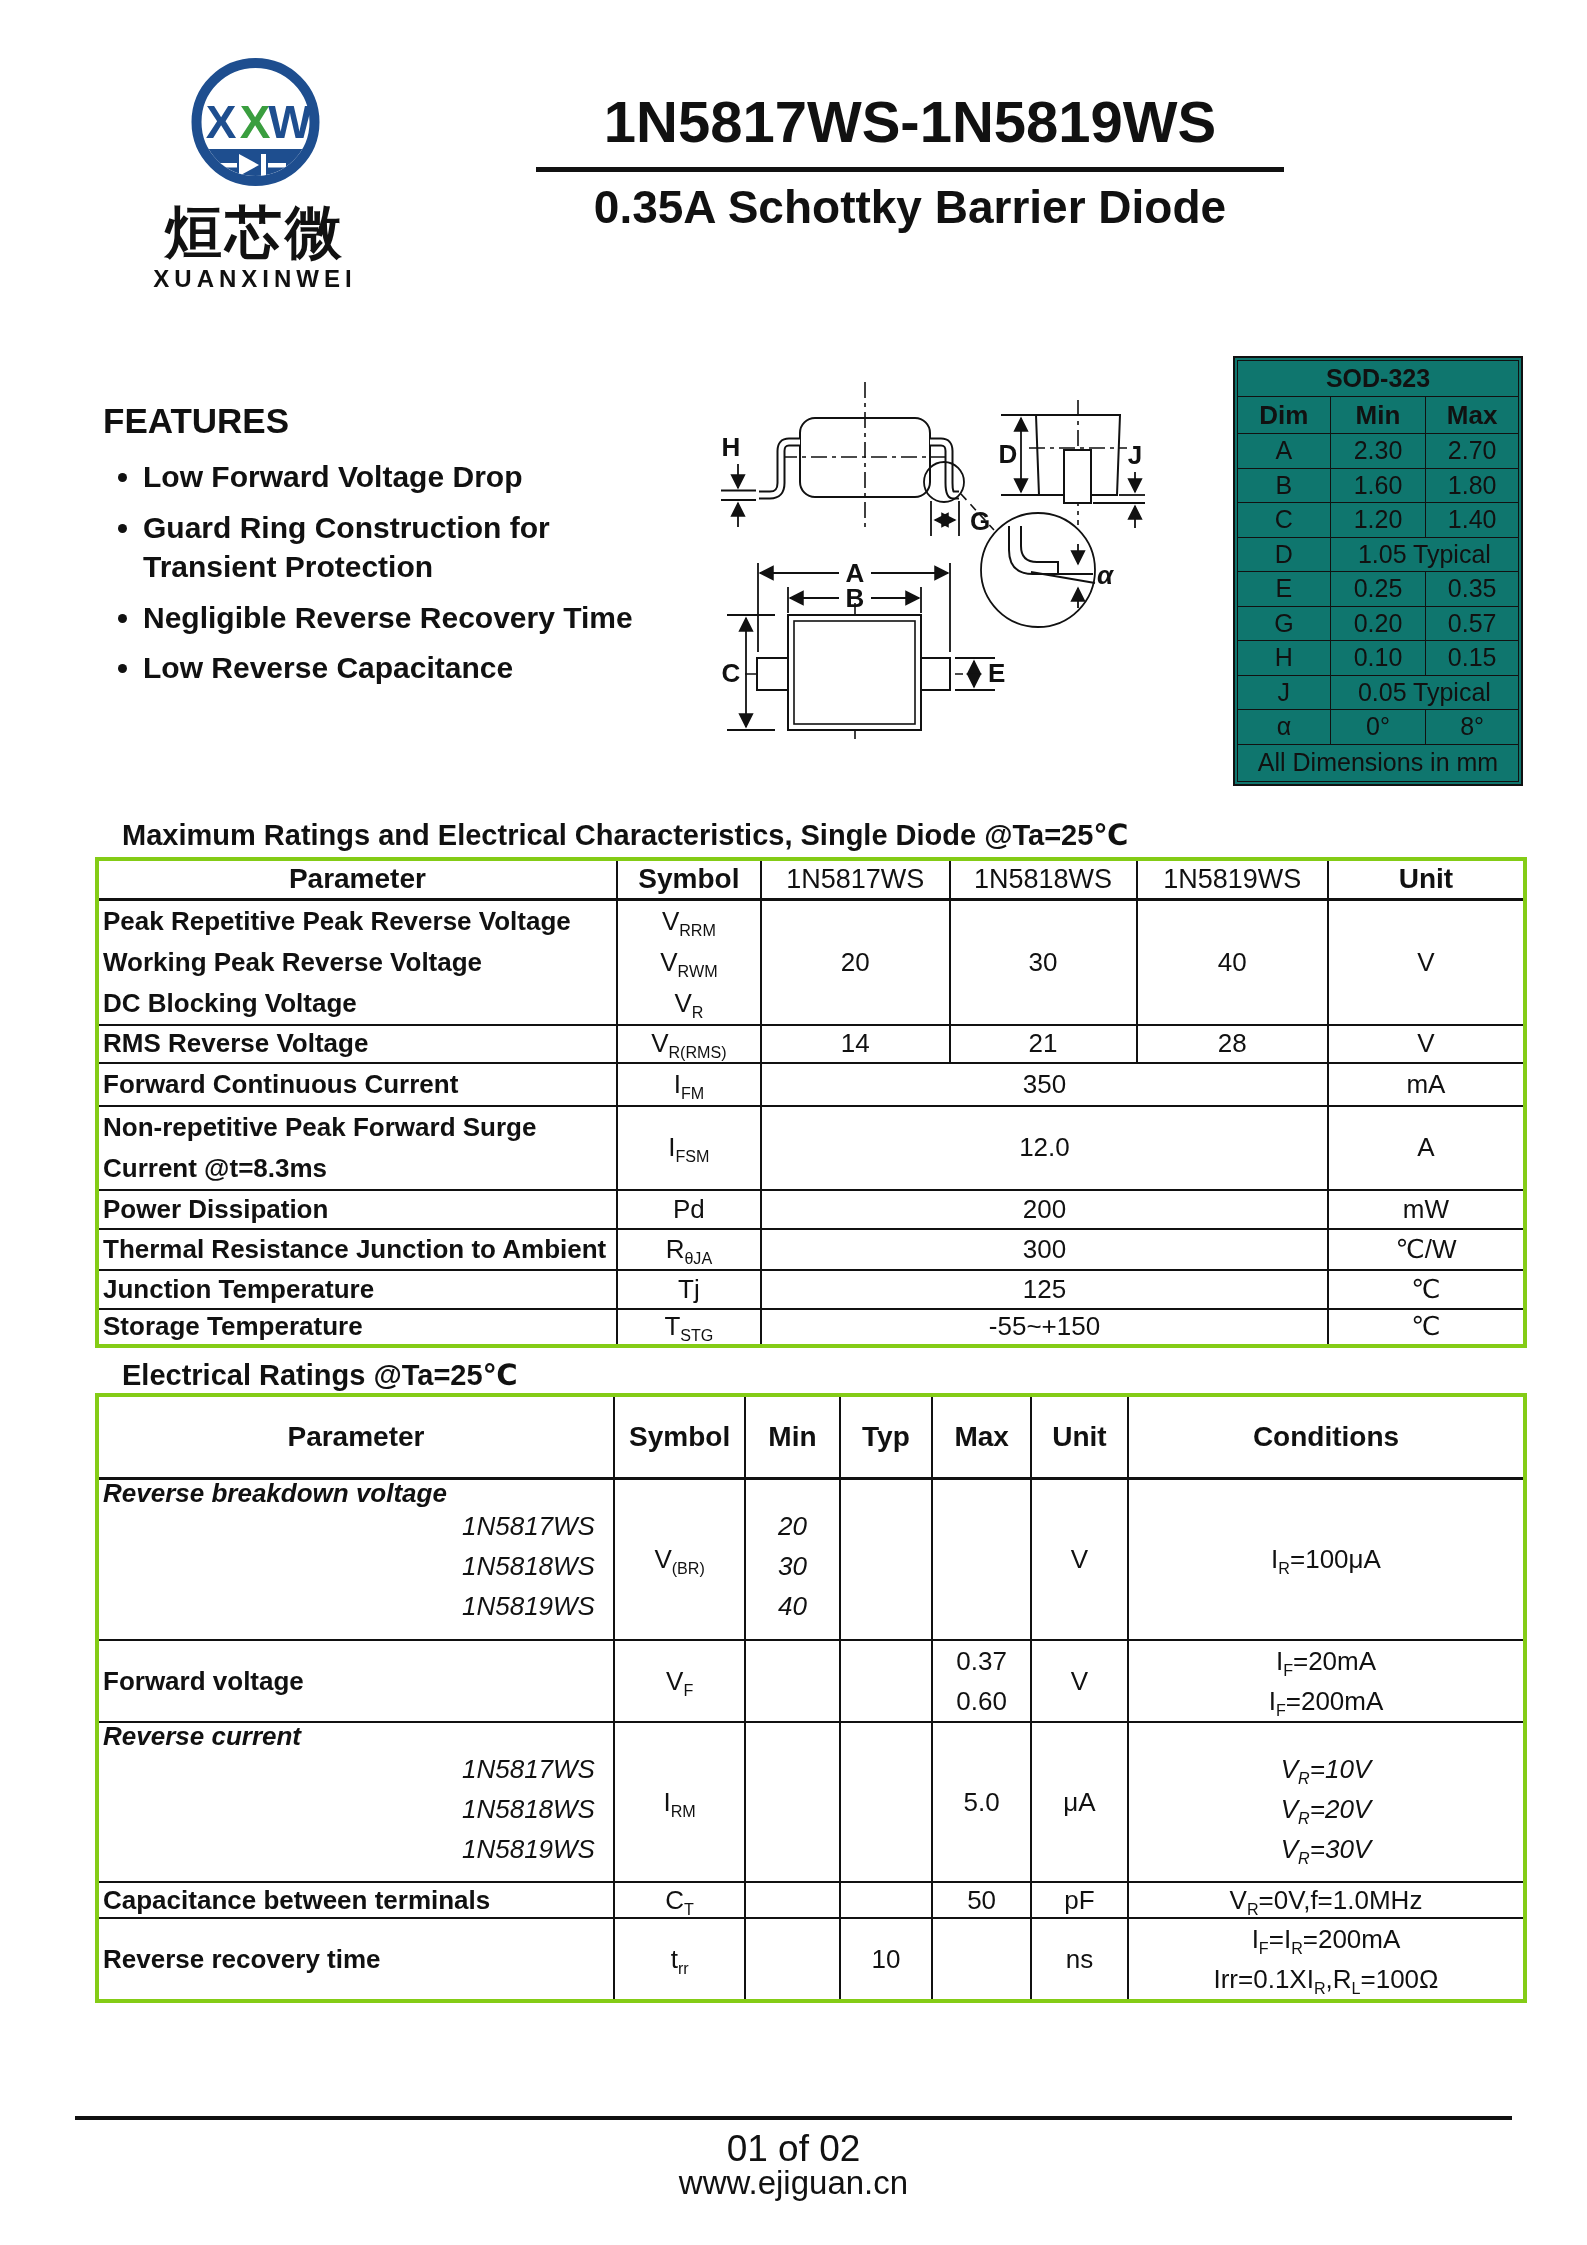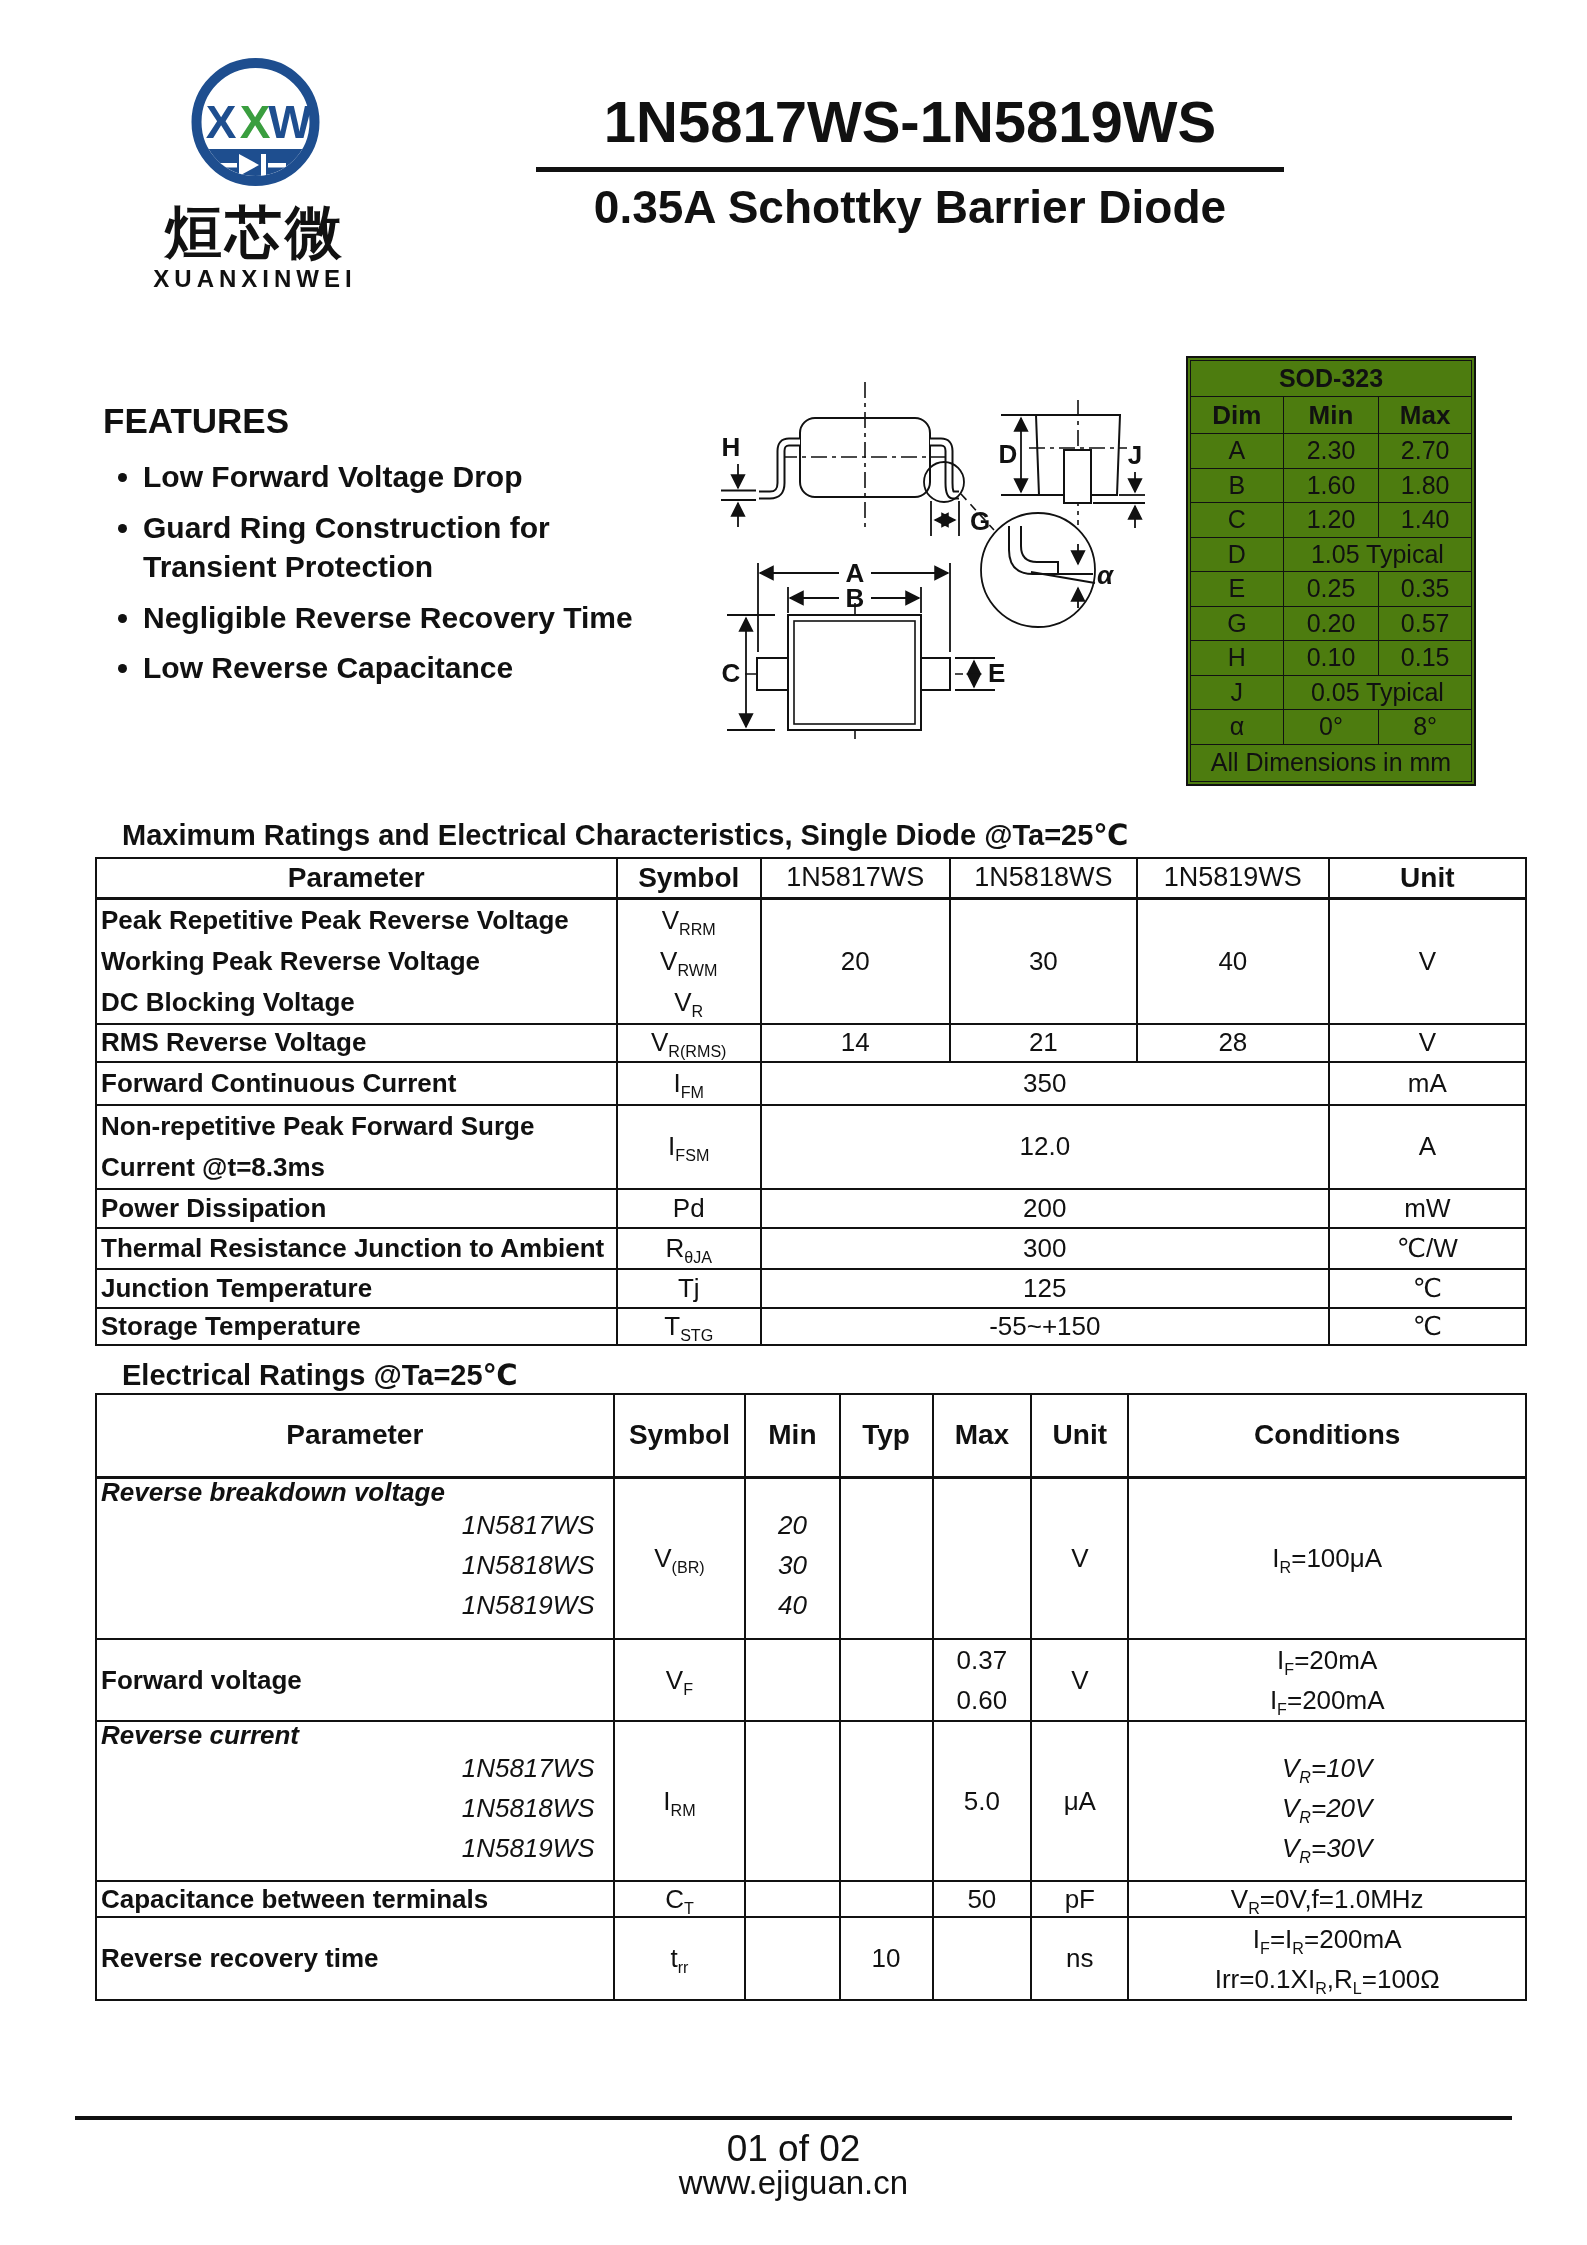--- a/index.html
+++ b/index.html
@@ -20,39 +20,39 @@
   .features{position:absolute;left:103px;top:390px;width:575px;margin-top:11px;}
   .features-heading{font-size:35px;font-weight:800;}
   .features ul{margin:16px 0 0 0;padding:0 0 0 40px;}
   .features li{font-size:30px;font-weight:700;line-height:1.32;margin-bottom:11px;}
 
   
   .pkg{position:absolute;left:663px;top:360px;}
   .pkg text{font-size:26px;font-weight:600;fill:#111;}
 
   
-  .sod-wrap{position:absolute;left:1186px;top:356px;width:282px;border:2px solid #111;padding:2px;background:#4d7c0f;}
+  .sod-wrap{position:absolute;left:1233px;top:356px;width:282px;border:2px solid #111;padding:2px;background:#0f766e;}
   table.sod{border-collapse:collapse;width:100%;table-layout:fixed;}
   table.sod th,table.sod td{border:1.5px solid #111;text-align:center;padding:0;}
   table.sod .t-title{font-size:27px;font-weight:800;height:36px;}
   table.sod .t-head th{font-size:26px;font-weight:800;height:36px;}
   table.sod td{font-size:25px;height:33.5px;}
   table.sod .foot{font-size:25px;height:37px;}
 
   
   .sec-heading{position:absolute;left:122px;font-size:29px;font-weight:800;}
 
   
   table.rt{position:absolute;left:95px;border-collapse:collapse;table-layout:fixed;
            width:1432px;font-size:26px;}
   table.rt th,table.rt td{border:2px solid #111;padding:0 4px;vertical-align:middle;}
   table.rt th{font-size:28px;font-weight:800;}
   table.rt th.model{font-weight:400;font-size:27px;}
   table.rt tr.hrow th{border-bottom:3px solid #111;}
-  table.rt{border:2px solid #84cc16;}
+  table.rt{border:4px solid #84cc16;}
   td.pname{font-weight:700;text-align:left;padding-left:12px;}
   td.ctr{text-align:center;}
   .ln{line-height:41px;}
   .vtop{vertical-align:top !important;font-style:italic;}
   .spacer26{height:26px;line-height:26px;}
   .pad6{padding-top:6px;}
   .mright{text-align:right;padding-right:14px;font-weight:400;line-height:40px;}
   .l40{line-height:40px;text-align:center;}
 
   

